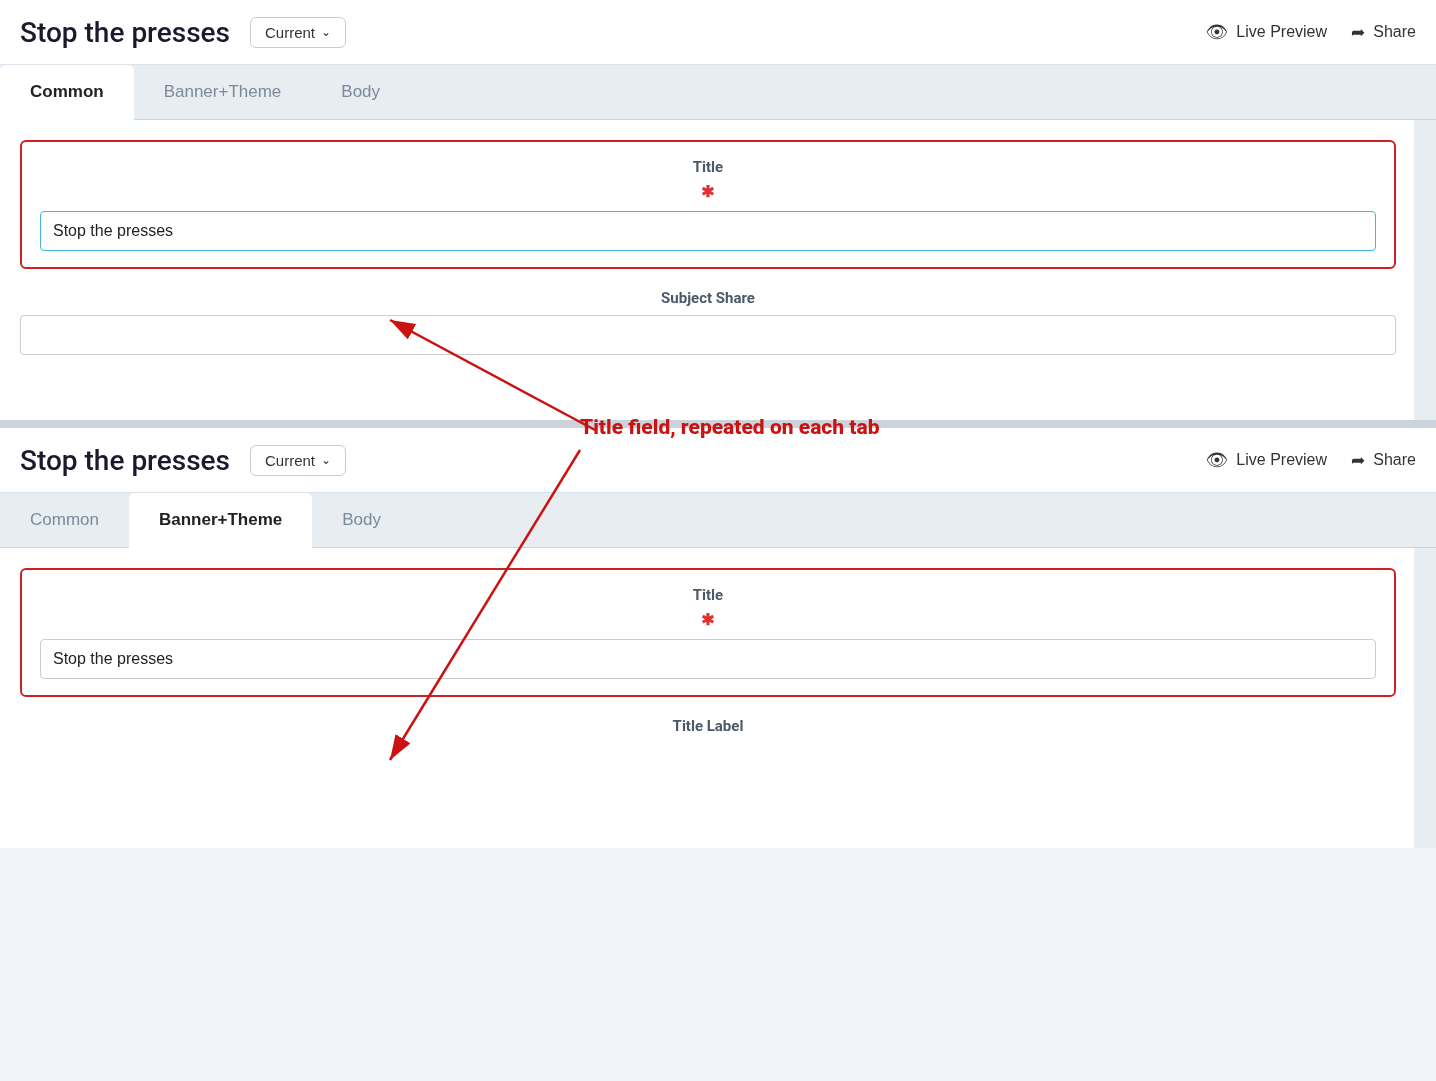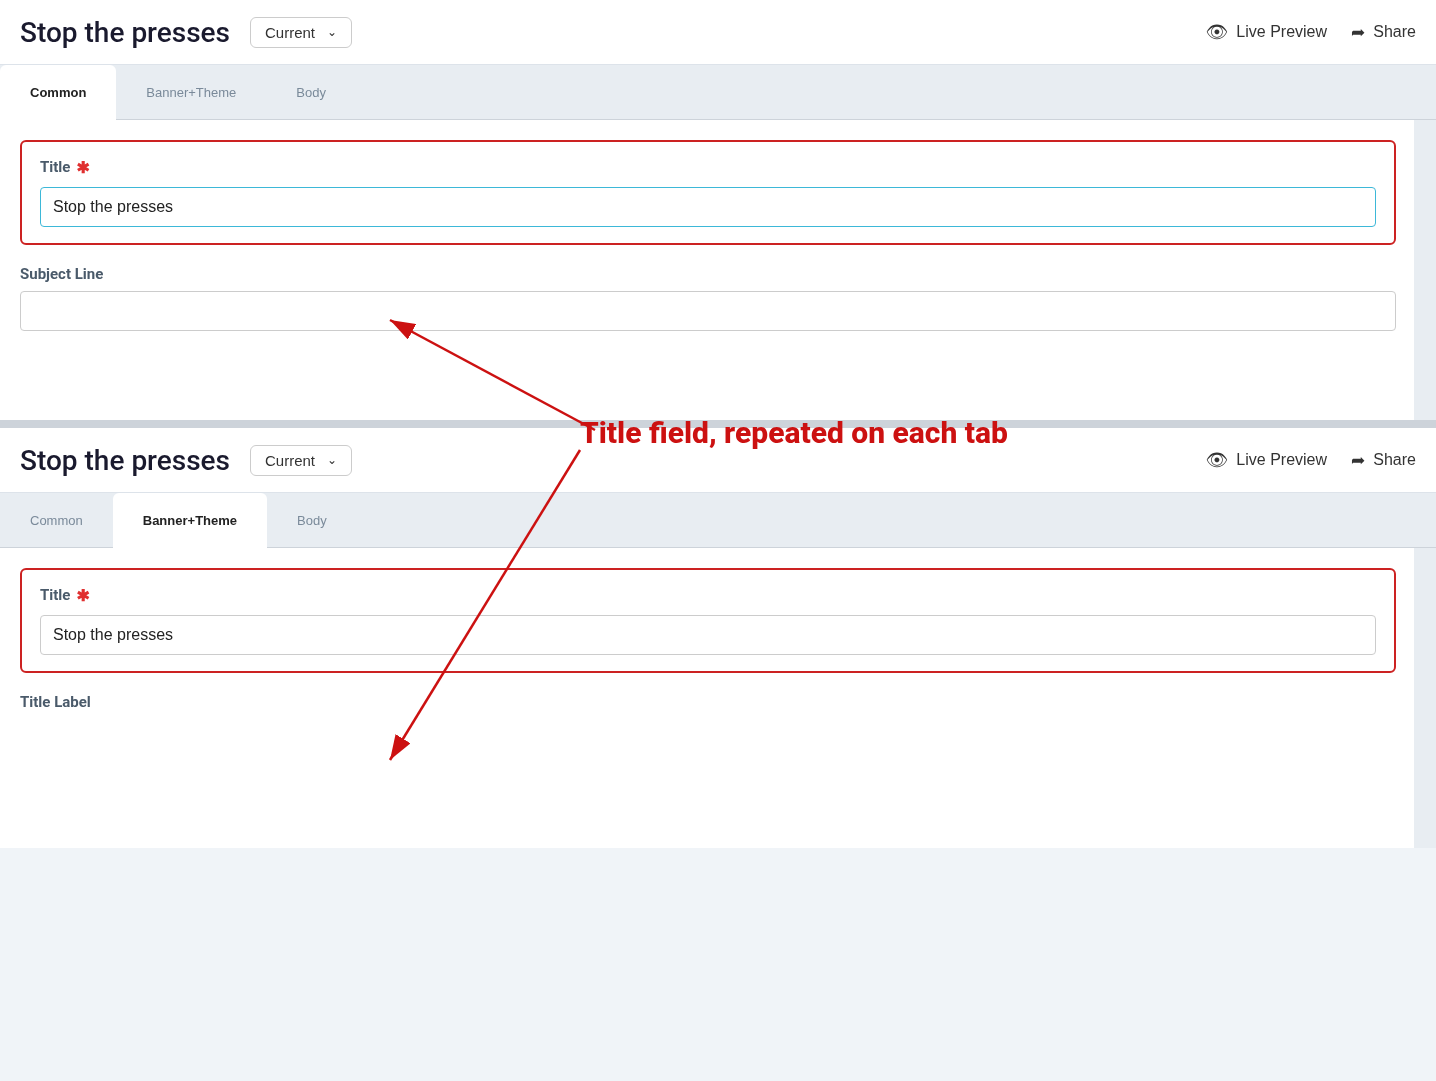--- a/index.html
+++ b/index.html
@@ -29,21 +29,21 @@
     }
     .header-title {
       font-size: 28px;
       font-weight: 500;
       color: #1a1a2e;
       margin-right: 20px;
     }
     .current-dropdown {
       display: flex;
       align-items: center;
-      gap: 12px;
+      gap: 6px;
       border: 1px solid #ccc;
       border-radius: 6px;
       padding: 6px 14px;
       font-size: 15px;
       color: #333;
       background: #fff;
       cursor: pointer;
       margin-right: auto;
     }
     .header-actions {
@@ -82,21 +82,21 @@
       padding: 0 0 0 0;
       height: 55px;
       border-bottom: 1px solid #cdd3da;
     }
     .tab {
       display: flex;
       align-items: center;
       justify-content: center;
       height: 100%;
       padding: 0 30px;
-      font-size: 13px;
+      font-size: 17px;
       cursor: pointer;
       color: #7a8a9a;
       background: transparent;
       border: none;
       position: relative;
     }
     .tab.active {
       background: #fff;
       color: #222;
       font-weight: 600;
@@ -127,22 +127,23 @@
       border-radius: 6px;
       padding: 16px 18px;
       margin-bottom: 20px;
     }
     .field-label {
       font-size: 15px;
       font-weight: 700;
       color: #4a5a6a;
       margin-bottom: 10px;
       display: flex;
-      align-items: flex-start;
+      align-items: center;
       gap: 6px;
+      flex-direction: column;
     }
     .required-star {
       color: #e03030;
       font-size: 16px;
     }
     .field-input {
       width: 100%;
       padding: 10px 12px;
       font-size: 16px;
       border: 1.5px solid #3db8d8;
@@ -231,21 +232,21 @@
     <div class="field-group-box">
       <div class="field-label">
         <span>Title</span>
         <span class="required-star">✱</span>
       </div>
       <input class="field-input" type="text" value="Stop the presses" style="">
     </div>
 
     <div class="field-group">
       <div class="field-label">
-        <span>Subject Line</span>
+        <span>Subject Share</span>
       </div>
       <input class="field-input no-focus" type="text" value="" style="">
     </div>
 
     <div class="right-side-hint"></div>
   </div>
 
 </div>
 
 <div style="position:absolute; top:0; left:0; width:1436px; height:1081px; pointer-events:none; z-index:100;">
@@ -258,21 +259,21 @@
       <marker id="arrowhead2" markerWidth="10" markerHeight="7" refX="10" refY="3.5" orient="auto">
         <polygon points="0 0, 10 3.5, 0 7" fill="#cc1111"></polygon>
       </marker>
     </defs>
 
     <line x1="595" y1="430" x2="390" y2="320" stroke="#cc1111" stroke-width="2.5" marker-end="url(#arrowhead1)"></line>
 
     <line x1="580" y1="450" x2="390" y2="760" stroke="#cc1111" stroke-width="2.5" marker-end="url(#arrowhead2)"></line>
   </svg>
 
-  <div class="annotation-text" style="left: 580px; top: 415px; font-size: 30px; font-weight: 800; color: #cc1111; white-space: nowrap;">Title field, repeated on each tab</div>
+  <div class="annotation-text" style="left: 580px; top: 415px; font-size: 21px; font-weight: 800; color: #cc1111; white-space: nowrap;">Title field, repeated on each tab</div>
 </div>
 
 <div class="panel-divider"></div>
 
 <div class="panel-section" style="position:relative; margin-top: 0;">
 
   <div class="header-bar">
     <span class="header-title">Stop the presses</span>
     <button class="current-dropdown">
       <span>Current</span>

